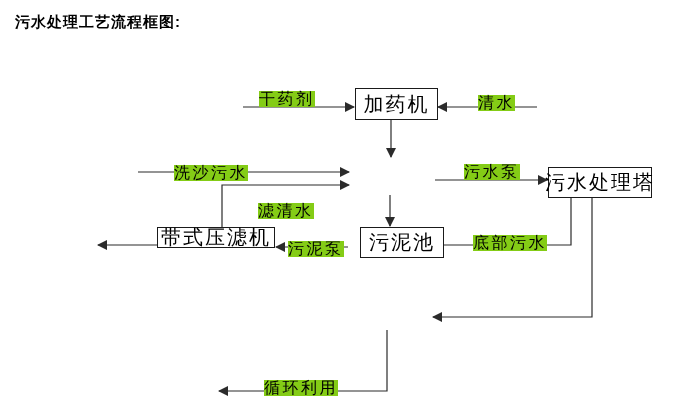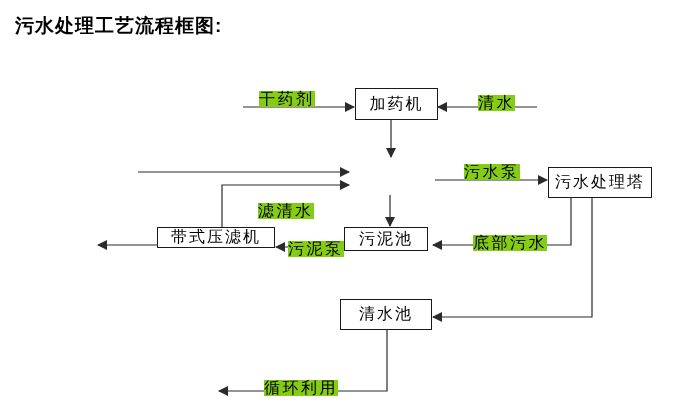--- a/index.html
+++ b/index.html
@@ -14,40 +14,40 @@
     background: #ffffff;
     font-family: "Liberation Sans", sans-serif;
     color: #000000;
     overflow: hidden;
   }
   .title {
     position: absolute;
     left: 15px;
     top: 13px;
     margin: 0;
-    font-size: 19px;
+    font-size: 15px;
     font-weight: bold;
     letter-spacing: 1px;
     color: #000000;
     white-space: nowrap;
   }
   .wires {
     position: absolute;
     left: 0;
     top: 0;
   }
   .node {
     position: absolute;
     box-sizing: border-box;
     border: 1px solid #1a1a1a;
     background: #ffffff;
     display: flex;
     align-items: center;
     justify-content: center;
-    font-size: 16px;
+    font-size: 20px;
     letter-spacing: 2px;
     white-space: nowrap;
   }
   .elabel {
     position: absolute;
     font-size: 16px;
     letter-spacing: 2.5px;
     line-height: 1;
     white-space: nowrap;
     background: #84cc16;
@@ -89,32 +89,30 @@
 
 
   <div class="node" style="left:548px; top:167px; width:104px; height:31px;">
     <span>污水处理塔</span>
   </div>
 
   <div class="node" style="left:157px; top:227px; width:118px; height:21px;">
     <span>带式压滤机</span>
   </div>
 
-  <div class="node" style="left:344px; top:227px; width:84px; height:24px;align-items:center;">
+  <div class="node" style="left:360px; top:227px; width:84px; height:31px;align-items:center;">
     <span>污泥池</span>
   </div>
 
-  <div class="node" style="left:340px; top:299px; width:92px; height:31px;">
-    <span>清水池</span>
-  </div>
 
   <div class="elabel" style="left:259px; top:78px;">干药剂</div>
 
   <div class="elabel" style="left:478px; top:82px;">清水</div>
 
+  <div class="elabel" style="left:174px; top:152px;">洗沙污水</div>
 
   <div class="elabel" style="left:258px; top:190px;text-align:right;">滤清水</div>
 
   <div class="elabel" style="left:464px; top:151px;">污水泵</div>
 
   <div class="elabel" style="left:288px; top:228px;">污泥泵</div>
 
 
   <div class="elabel" style="left:473px; top:222px;">底部污水</div>
 

